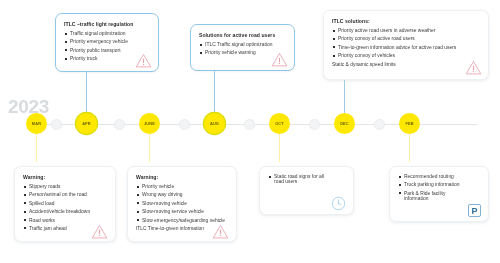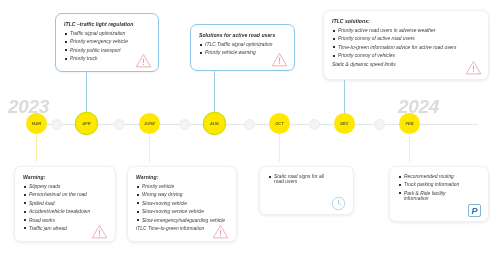--- a/index.html
+++ b/index.html
@@ -3,21 +3,21 @@
 <meta charset="utf-8">
 <style>
   html,body{margin:0;padding:0;}
   body{
     width:500px;height:263px;
     background:#ffffff;
     font-family:"Liberation Sans","DejaVu Sans",sans-serif;
     overflow:hidden;
     position:relative;
   }
-  #root{position:relative;width:500px;height:263px;font-style:italic;}
+  #root{position:relative;width:500px;height:263px;}
 
   
   .card{
     position:absolute;
     background:#ffffff;
     border-radius:7px;
     box-sizing:border-box;
   }
   .card.outlined{
     border:1.1px solid #8fc7ea;
@@ -194,21 +194,20 @@
     </div>
   </div>
 
   <div class="conn-up" style="left:86px;top:72px;height:43px;"></div>
   <div class="conn-up" style="left:214px;top:71px;height:44px;"></div>
   <div class="conn-up" style="left:344px;top:80px;height:35px;"></div>
 
   <div id="axis"></div>
 
   <div class="year" style="left:8px;top:97px;">2023</div>
-  <div class="year" style="left:398px;top:97px;">2024</div>
 
   <div class="dot" style="left:51px;top:118.5px;"></div>
   <div class="dot" style="left:114px;top:118.5px;"></div>
   <div class="dot" style="left:179px;top:118.5px;"></div>
   <div class="dot" style="left:244px;top:118.5px;"></div>
   <div class="dot" style="left:309px;top:118.5px;"></div>
   <div class="dot" style="left:374px;top:118.5px;"></div>
 
   <div class="month" style="left:26px;top:113px;">MAR</div>
   <div class="month ring" style="left:76px;top:113px;">APR</div>

